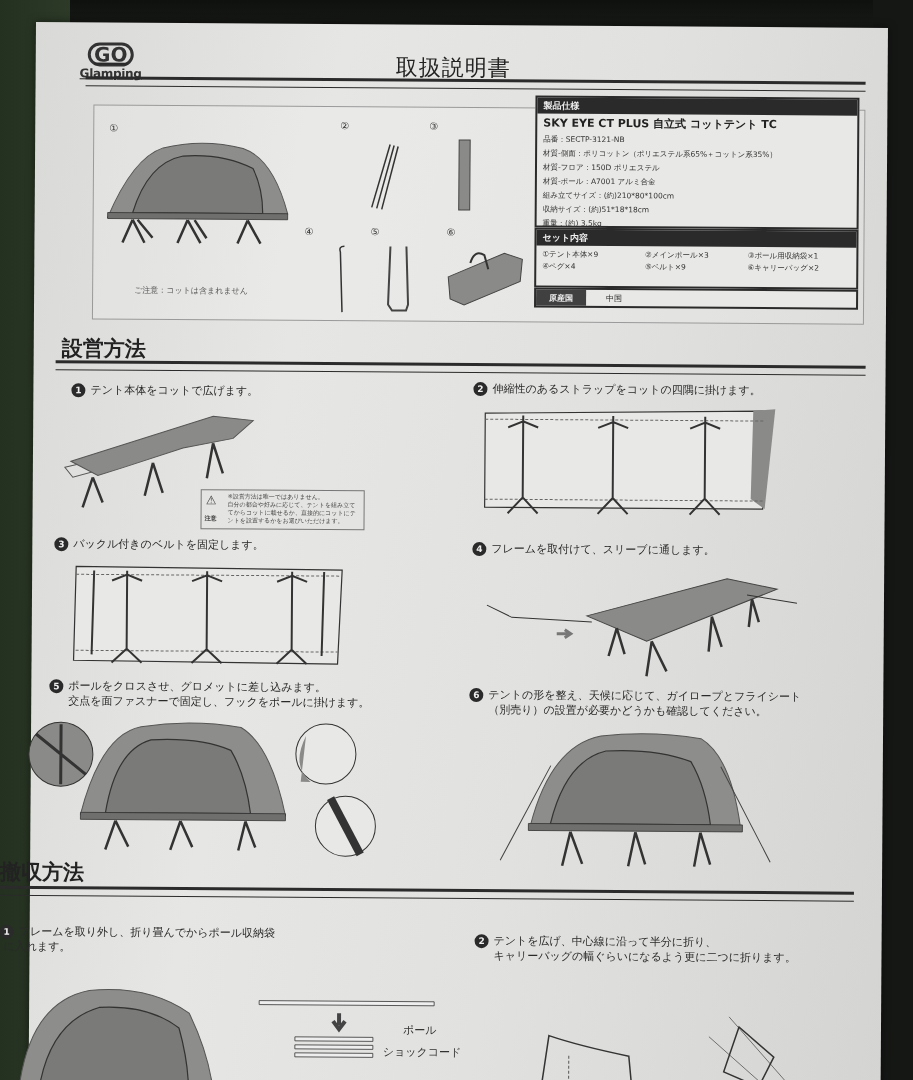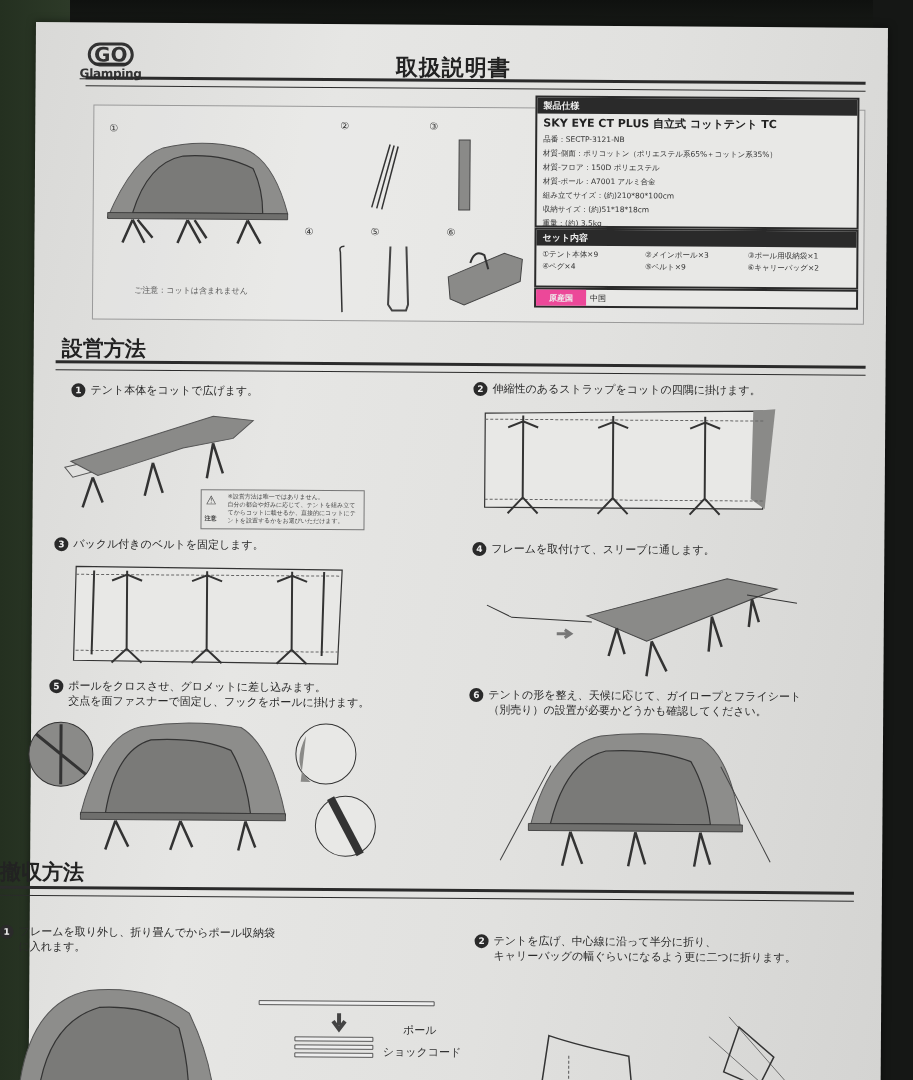--- a/index.html
+++ b/index.html
@@ -5,33 +5,33 @@
   html,body{margin:0;padding:0;}
   body{width:913px;height:1080px;overflow:hidden;background:#1d211c;position:relative;font-family:"DejaVu Sans",sans-serif;color:#2a2a2a;}
   .bg-top{position:absolute;left:0;top:0;width:913px;height:40px;background:linear-gradient(#0f110f,#1a1d19);}
   .bg-left{position:absolute;left:0;top:0;width:70px;height:1080px;background:linear-gradient(90deg,#243020,#2d3a28);}
   .bg-right{position:absolute;right:0;top:0;width:40px;height:1080px;background:#151715;}
   .paper{position:absolute;left:36px;top:22px;width:852px;height:1070px;background:linear-gradient(100deg,#d9d9d7 0%,#e6e6e4 30%,#e1e1df 60%,#d4d4d2 100%);transform:rotate(0.4deg);transform-origin:top left;box-shadow:0 0 8px rgba(0,0,0,.5);}
   .abs{position:absolute;}
   .logo{left:44px;top:20px;width:70px;text-decoration:underline;}
   .logo-go{font-family:"DejaVu Sans",sans-serif;font-weight:bold;font-size:20px;border:3px solid #333;border-radius:14px;width:40px;text-align:center;margin-left:8px;line-height:18px;color:#333;}
   .logo-text{font-size:12px;font-weight:bold;color:#333;letter-spacing:-.3px;}
-  .doc-title{left:360px;top:28px;font-size:22px;font-weight:bold;color:#222;letter-spacing:1px;}
+  .doc-title{left:360px;top:28px;font-size:22px;font-weight:normal;color:#222;letter-spacing:1px;}
   .rule-double{position:absolute;height:6px;border-top:3px solid #2b2b2b;border-bottom:1px solid #2b2b2b;}
   .items-box{left:58px;top:82px;width:770px;height:213px;border:1px solid #9a9a9a;background:rgba(255,255,255,.15);}
   .num{font-size:10px;color:#333;}
   .spec-box{left:500px;top:70px;width:320px;height:128px;border:2px solid #2a2a2a;background:#e8e8e6;}
   .spec-head{background:#2a2a2a;color:#eee;font-size:9px;font-weight:bold;padding:2px 6px;height:12px;}
   .spec-name{font-size:11px;font-weight:bold;padding:2px 6px;color:#222;}
   .spec-line{font-size:7.5px;padding:1px 6px;color:#333;line-height:12px;}
   .set-box{left:500px;top:202px;width:320px;height:56px;border:2px solid #2a2a2a;background:#e8e8e6;}
   .set-grid{display:grid;grid-template-columns:1fr 1fr 1fr;padding:4px 6px;font-size:7.5px;row-gap:2px;color:#333;}
   .origin-box{left:500px;top:262px;width:320px;height:16px;border:2px solid #2a2a2a;background:#e8e8e6;display:flex;}
-  .origin-label{background:#ec4899;color:#eee;font-size:8px;font-weight:bold;width:50px;display:flex;align-items:center;justify-content:center;}
-  .origin-val{font-size:8px;padding-left:4px;display:flex;align-items:center;}
+  .origin-label{background:#404040;color:#eee;font-size:8px;font-weight:bold;width:50px;display:flex;align-items:center;justify-content:center;}
+  .origin-val{font-size:8px;padding-left:20px;display:flex;align-items:center;}
   .section-title{font-size:21px;font-weight:bold;color:#222;}
   .step{font-size:11px;color:#2a2a2a;line-height:15px;}
   .step .badge{display:inline-block;width:14px;height:14px;border-radius:50%;background:#2a2a2a;color:#eee;font-size:9px;font-weight:bold;text-align:center;line-height:14px;margin-right:5px;vertical-align:middle;}
   .note{font-size:8px;color:#555;}
   .caution{left:168px;top:466px;width:164px;height:40px;border:1px solid #777;font-size:6px;line-height:8px;padding:2px 4px 2px 26px;box-sizing:border-box;color:#444;background:#e4e4e2;}
   .caution-icon{position:absolute;left:4px;top:6px;font-size:12px;}
   .caution-label{position:absolute;left:3px;top:24px;font-size:6px;font-weight:bold;}
   .label-small{font-size:11px;color:#333;}
   svg{position:absolute;overflow:visible;}
 </style>
@@ -234,21 +234,21 @@
         <path d="M145 106 L138 140 M145 106 L155 138"></path>
         <path d="M210 106 L204 140 M210 106 L220 138"></path>
       </g>
   </svg>
 
   <div class="abs section-title" style="left:-30px;top:836px;">撤収方法</div>
   <div class="rule-double" style="left:-36px;top:864px;width:860px;"></div>
 
   <div class="abs step" style="left:-30px;top:902px;">
     <span class="badge">1</span><span>フレームを取り外し、折り畳んでからポール収納袋</span><br>
-    <span style="margin-left:19px;">に入れます。</span>
+    <span style="margin-left:4px;">に入れます。</span>
   </div>
   <div class="abs step" style="left:445px;top:908px;">
     <span class="badge">2</span><span>テントを広げ、中心線に沿って半分に折り、</span><br>
     <span style="margin-left:19px;">キャリーバッグの幅ぐらいになるよう更に二つに折ります。</span>
   </div>
 
   <svg style="left:-20px;top:960px;" width="220" height="110">
     <path d="M10 110 Q20 20 80 8 Q140 2 180 30 Q200 70 205 110 Z" fill="#8d8d8b" stroke="#555"></path>
     <path d="M30 110 Q40 40 90 25 Q140 22 170 45 Q180 80 180 110 Z" fill="#7a7a78" stroke="#333" stroke-width="1.2"></path>
   </svg>

